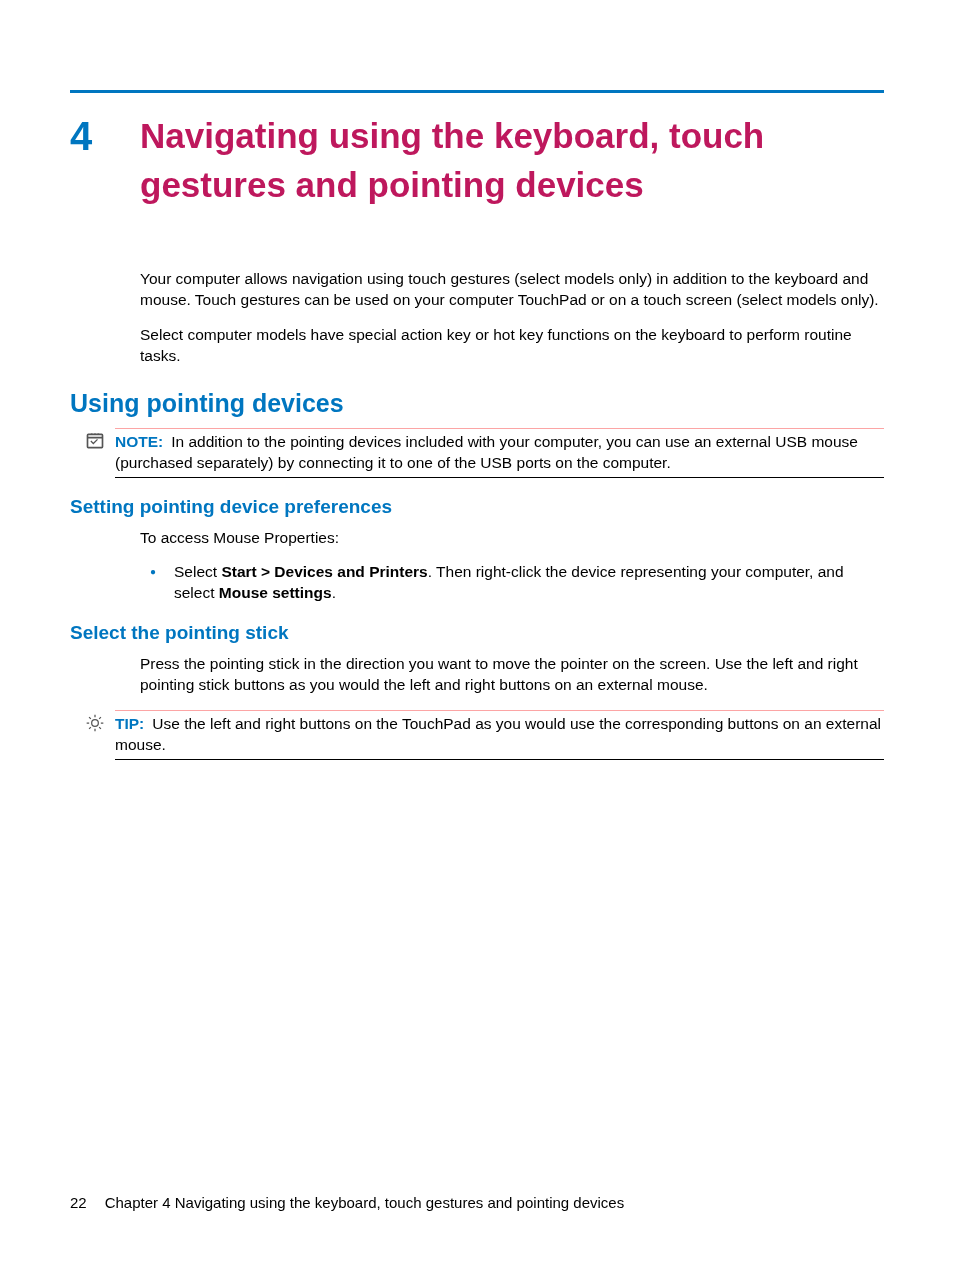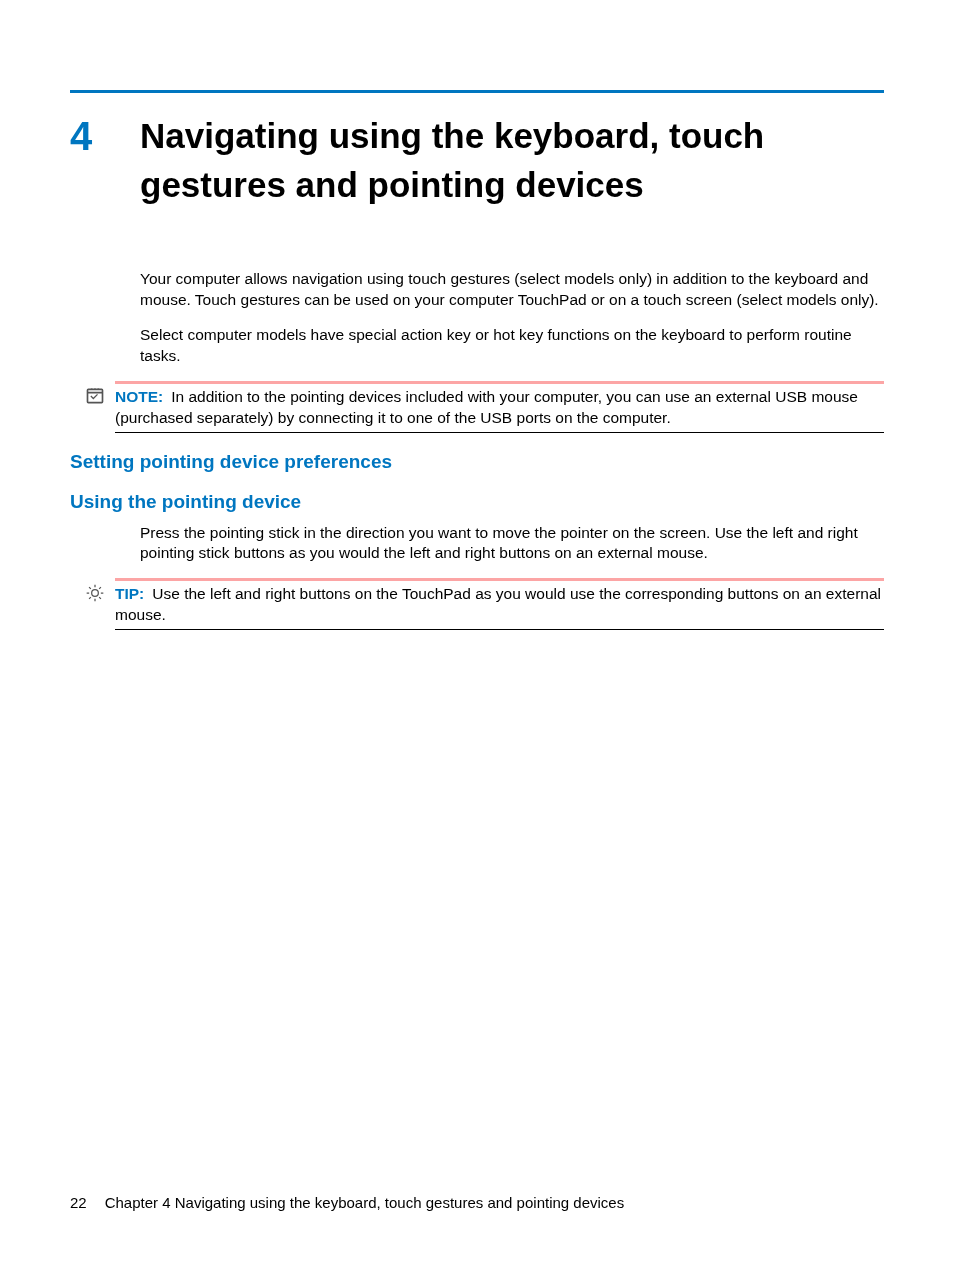--- a/index.html
+++ b/index.html
@@ -27,21 +27,21 @@
   }
   .chapter-num {
     color: #0076C0;
     font-size: 40px;
     font-weight: 800;
     width: 70px;
     flex: 0 0 70px;
     line-height: 1.25;
   }
   .chapter-title {
-    color: #000000;
+    color: #be185d;
     font-size: 35px;
     font-weight: 800;
     line-height: 1.4;
   }
   .body-text {
     margin-left: 70px;
     font-size: 15.5px;
     line-height: 1.35;
   }
   .para {
@@ -56,21 +56,21 @@
   .h3 {
     color: #0076C0;
     font-size: 19px;
     font-weight: 800;
     margin: 18px 0 10px 0;
   }
   .callout {
     margin-left: 45px;
     position: relative;
     padding: 3px 0;
-    border-top: 3px solid #fca5a5;
+    border-top: 1px solid #fca5a5;
     border-bottom: 1px solid #000;
     font-size: 15.5px;
     line-height: 1.35;
     margin-bottom: 10px;
   }
   .callout-icon {
     position: absolute;
     left: -30px;
     top: 2px;
     width: 20px;
@@ -126,38 +126,45 @@
   <div class="chapter-row">
     <div class="chapter-num">4</div>
     <div class="chapter-title">Navigating using the keyboard, touch gestures and pointing devices</div>
   </div>
 
   <div class="body-text">
     <p class="para">Your computer allows navigation using touch gestures (select models only) in addition to the keyboard and mouse. Touch gestures can be used on your computer TouchPad or on a touch screen (select models only).</p>
     <p class="para">Select computer models have special action key or hot key functions on the keyboard to perform routine tasks.</p>
   </div>
 
+  <div class="h2">Using pointing devices</div>
 
   <div class="callout">
     <span class="callout-icon">
       <svg viewBox="0 0 24 24" fill="none" stroke="currentColor" stroke-width="2">
         <rect x="3" y="4" width="18" height="16" rx="1"></rect>
         <path d="M3 8h18M12 4v-1m-4 1v-1m8 1v-1"></path>
         <path d="M7 12l3 3 5-5" stroke-width="1.5"></path>
       </svg>
     </span>
     <span class="callout-label">NOTE:</span><span>In addition to the pointing devices included with your computer, you can use an external USB mouse (purchased separately) by connecting it to one of the USB ports on the computer.</span>
   </div>
 
   <div class="h3">Setting pointing device preferences</div>
 
   <div class="body-text">
+    <p class="para">To access Mouse Properties:</p>
+    <ul class="bullet-list">
+      <li>
+        <span>Select </span><span class="bold">Start &gt; Devices and Printers</span><span>. Then right-click the device representing your computer, and select </span><span class="bold">Mouse settings</span><span>.</span>
+      </li>
+    </ul>
   </div>
 
-  <div class="h3">Using the pointing device</div>
+  <div class="h3">Select the pointing stick</div>
 
   <div class="body-text">
     <p class="para">Press the pointing stick in the direction you want to move the pointer on the screen. Use the left and right pointing stick buttons as you would the left and right buttons on an external mouse.</p>
   </div>
 
 
 
   <div class="callout">
     <span class="callout-icon">
       <svg viewBox="0 0 24 24" fill="none" stroke="currentColor" stroke-width="1.5">

